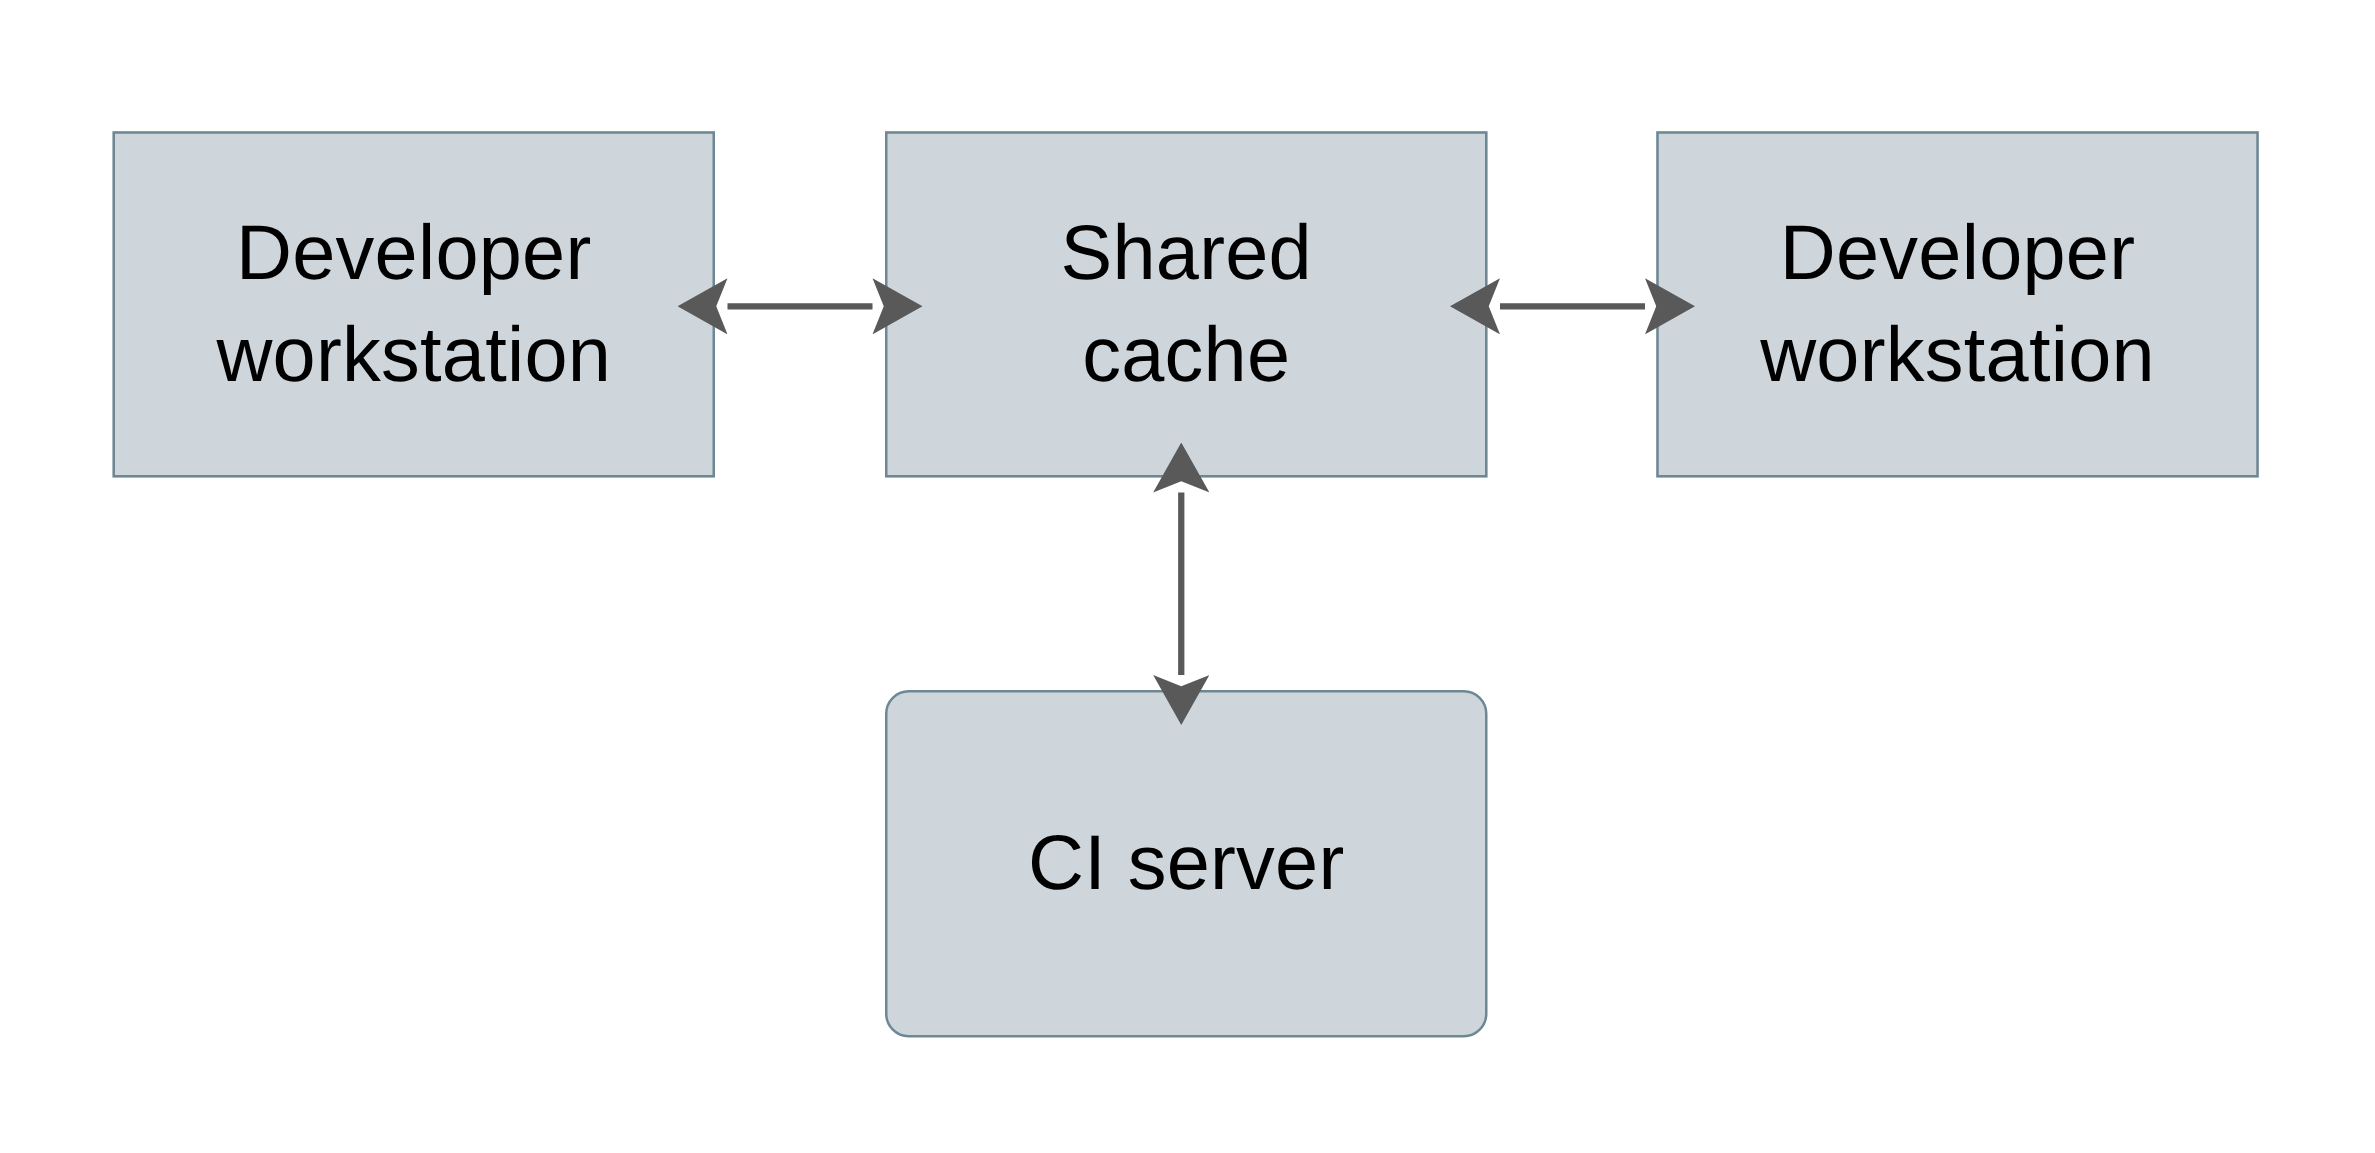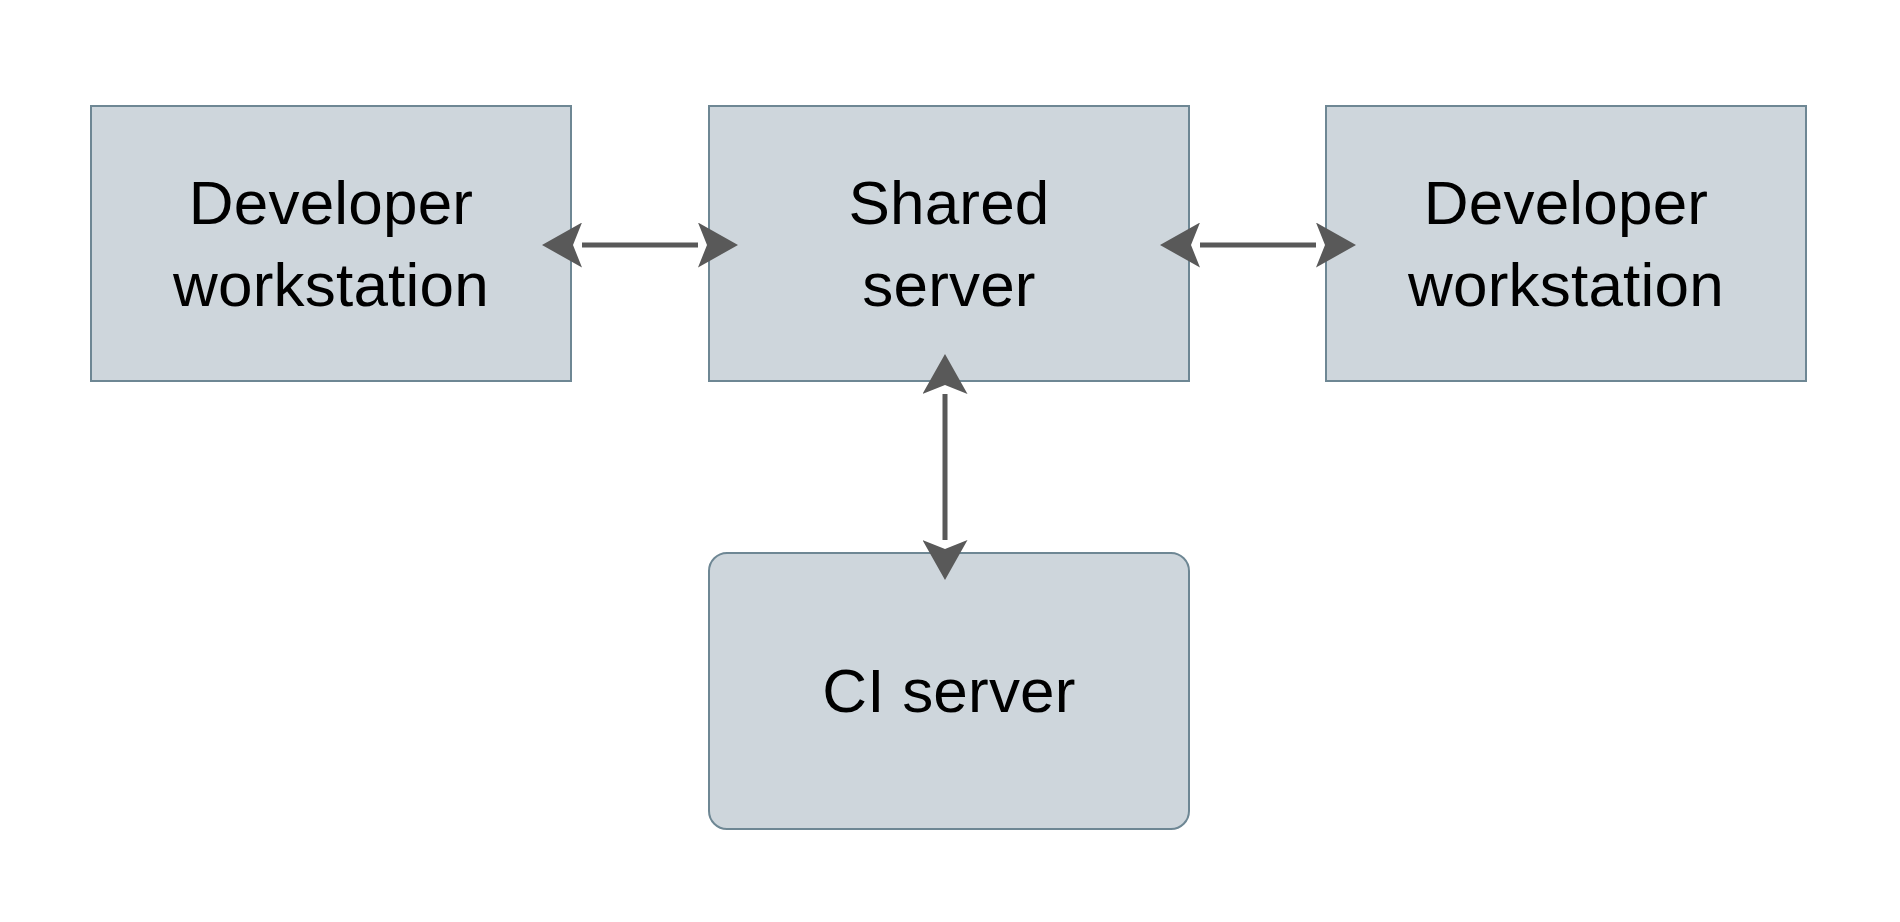--- a/index.html
+++ b/index.html
@@ -56,21 +56,21 @@
 
 <div id="canvas">
 
   <div class="node node-dev-left">
     <div class="node-label">Developer
 workstation</div>
   </div>
 
   <div class="node node-cache">
     <div class="node-label">Shared
-server</div>
+cache</div>
   </div>
 
   <div class="node node-dev-right">
     <div class="node-label">Developer
 workstation</div>
   </div>
 
   <div class="node node-ci">
     <div class="node-label">CI server</div>
   </div>

